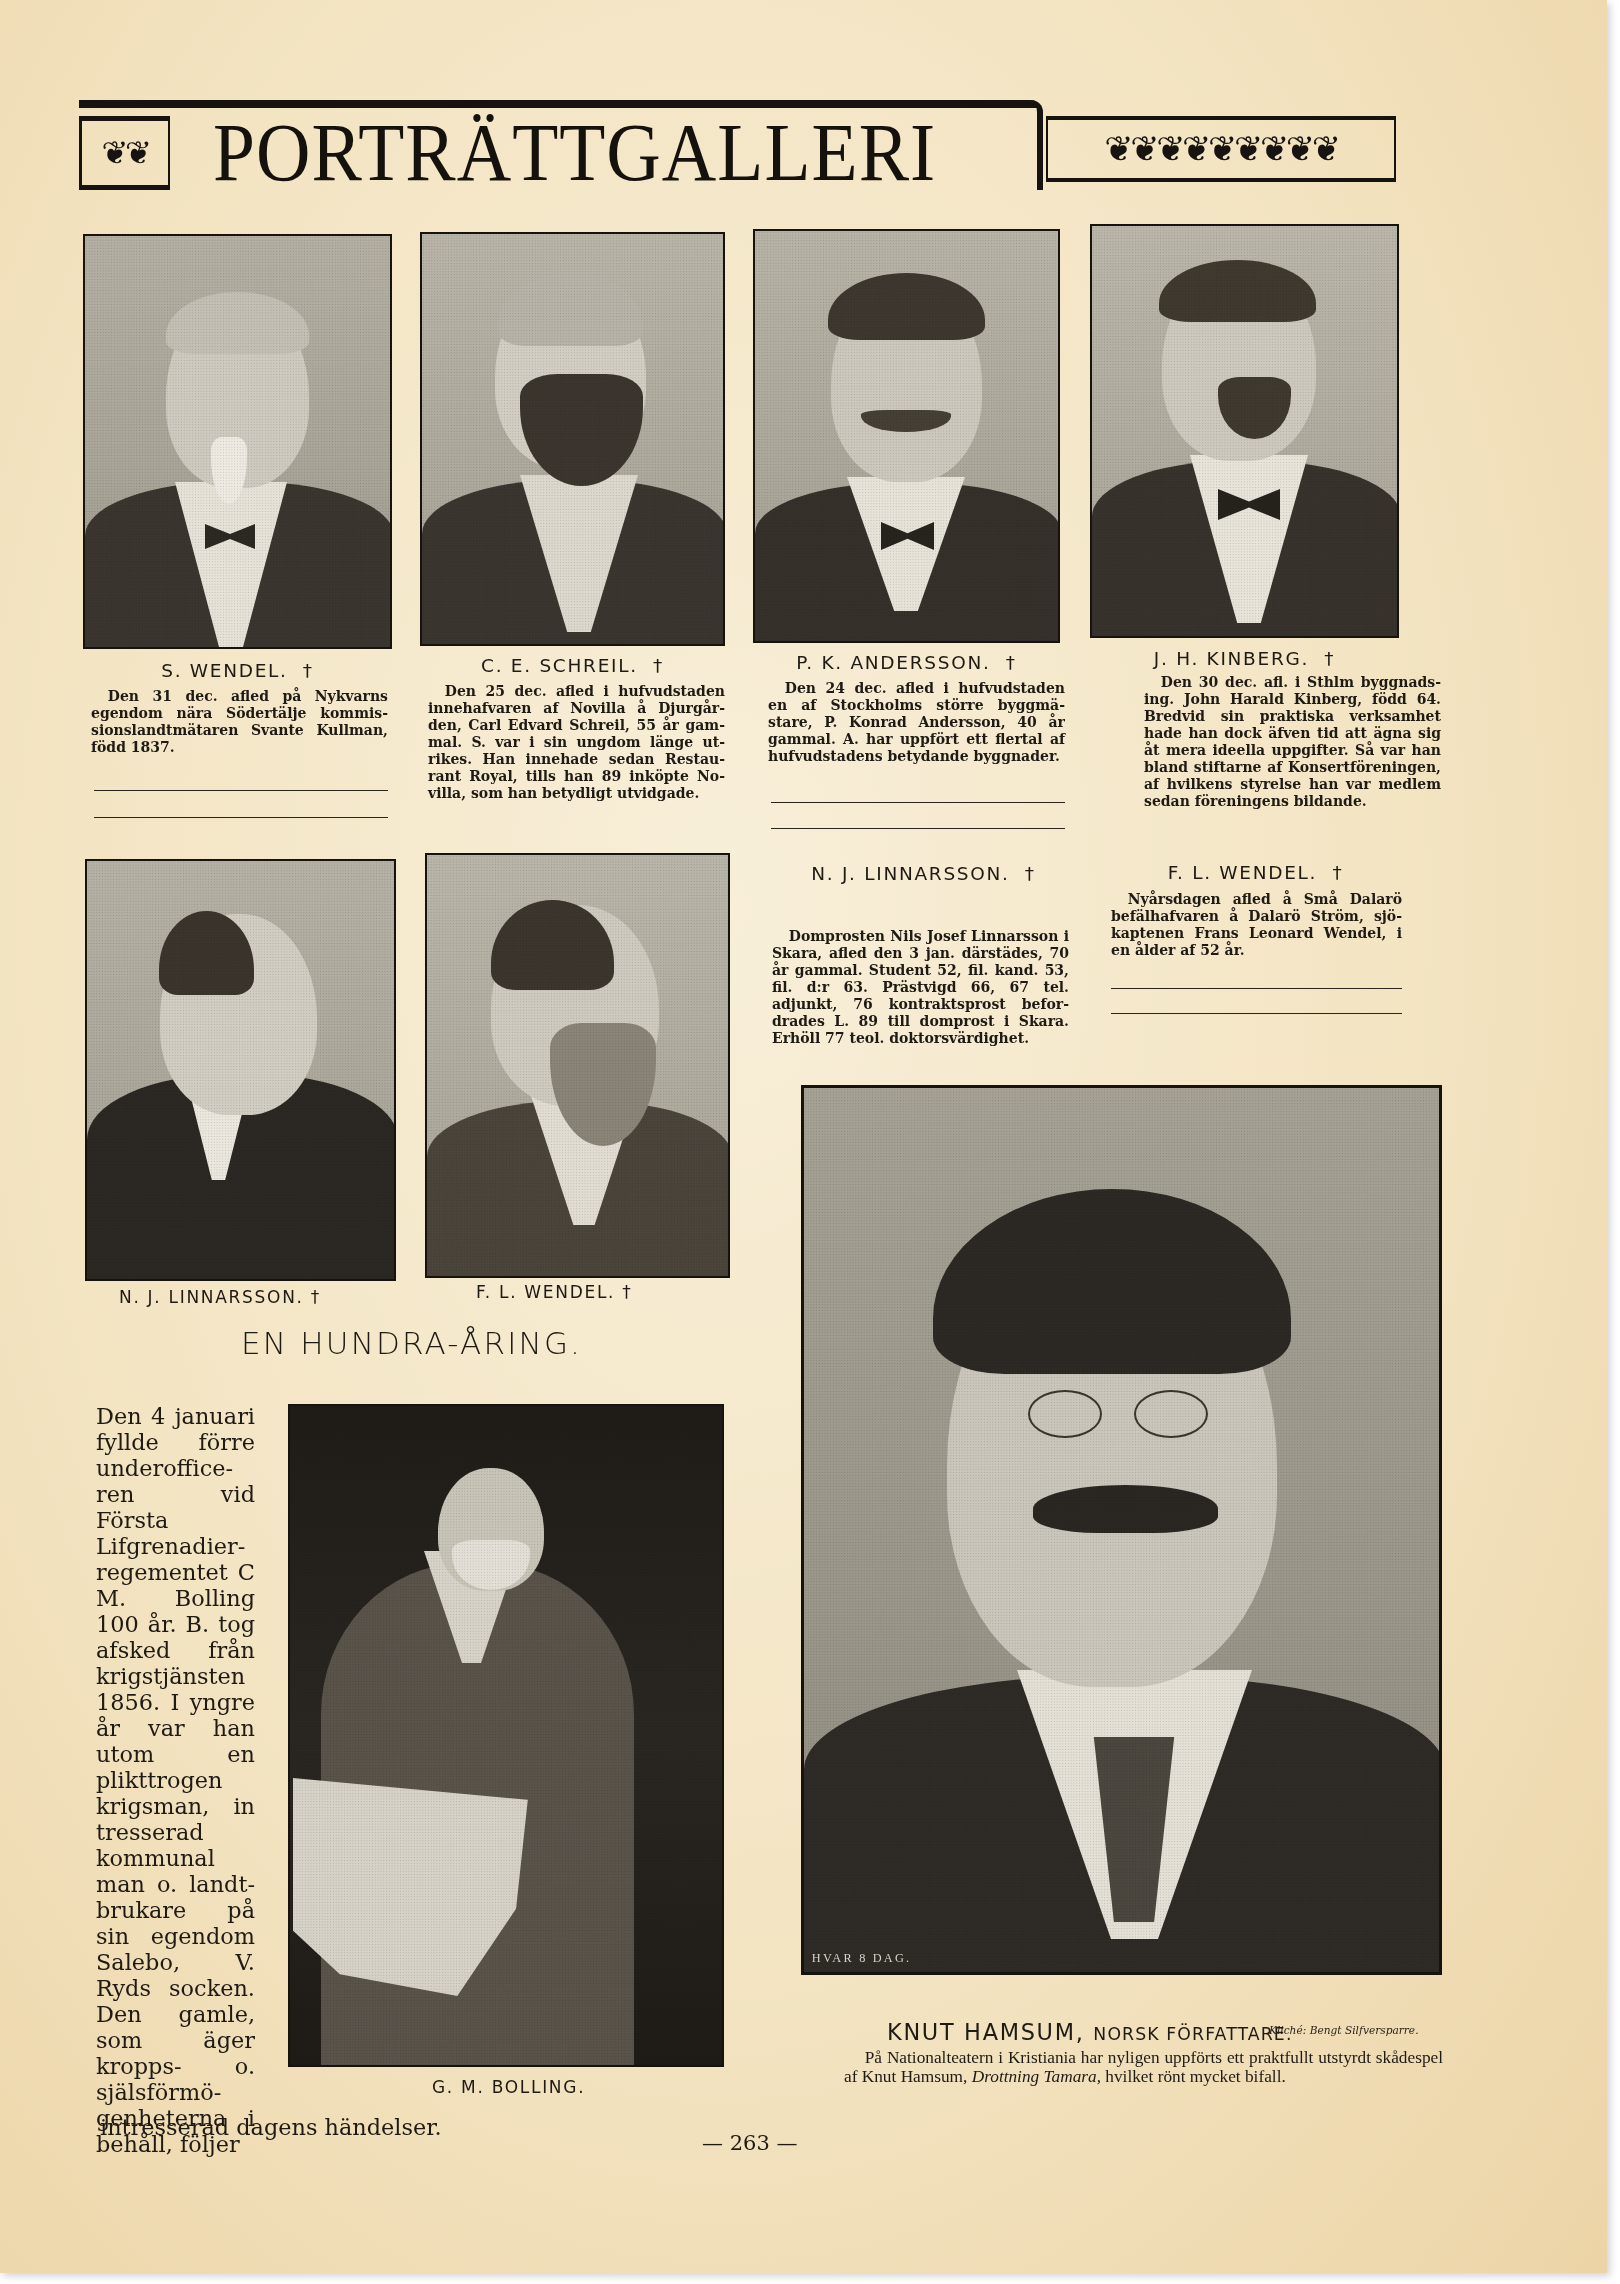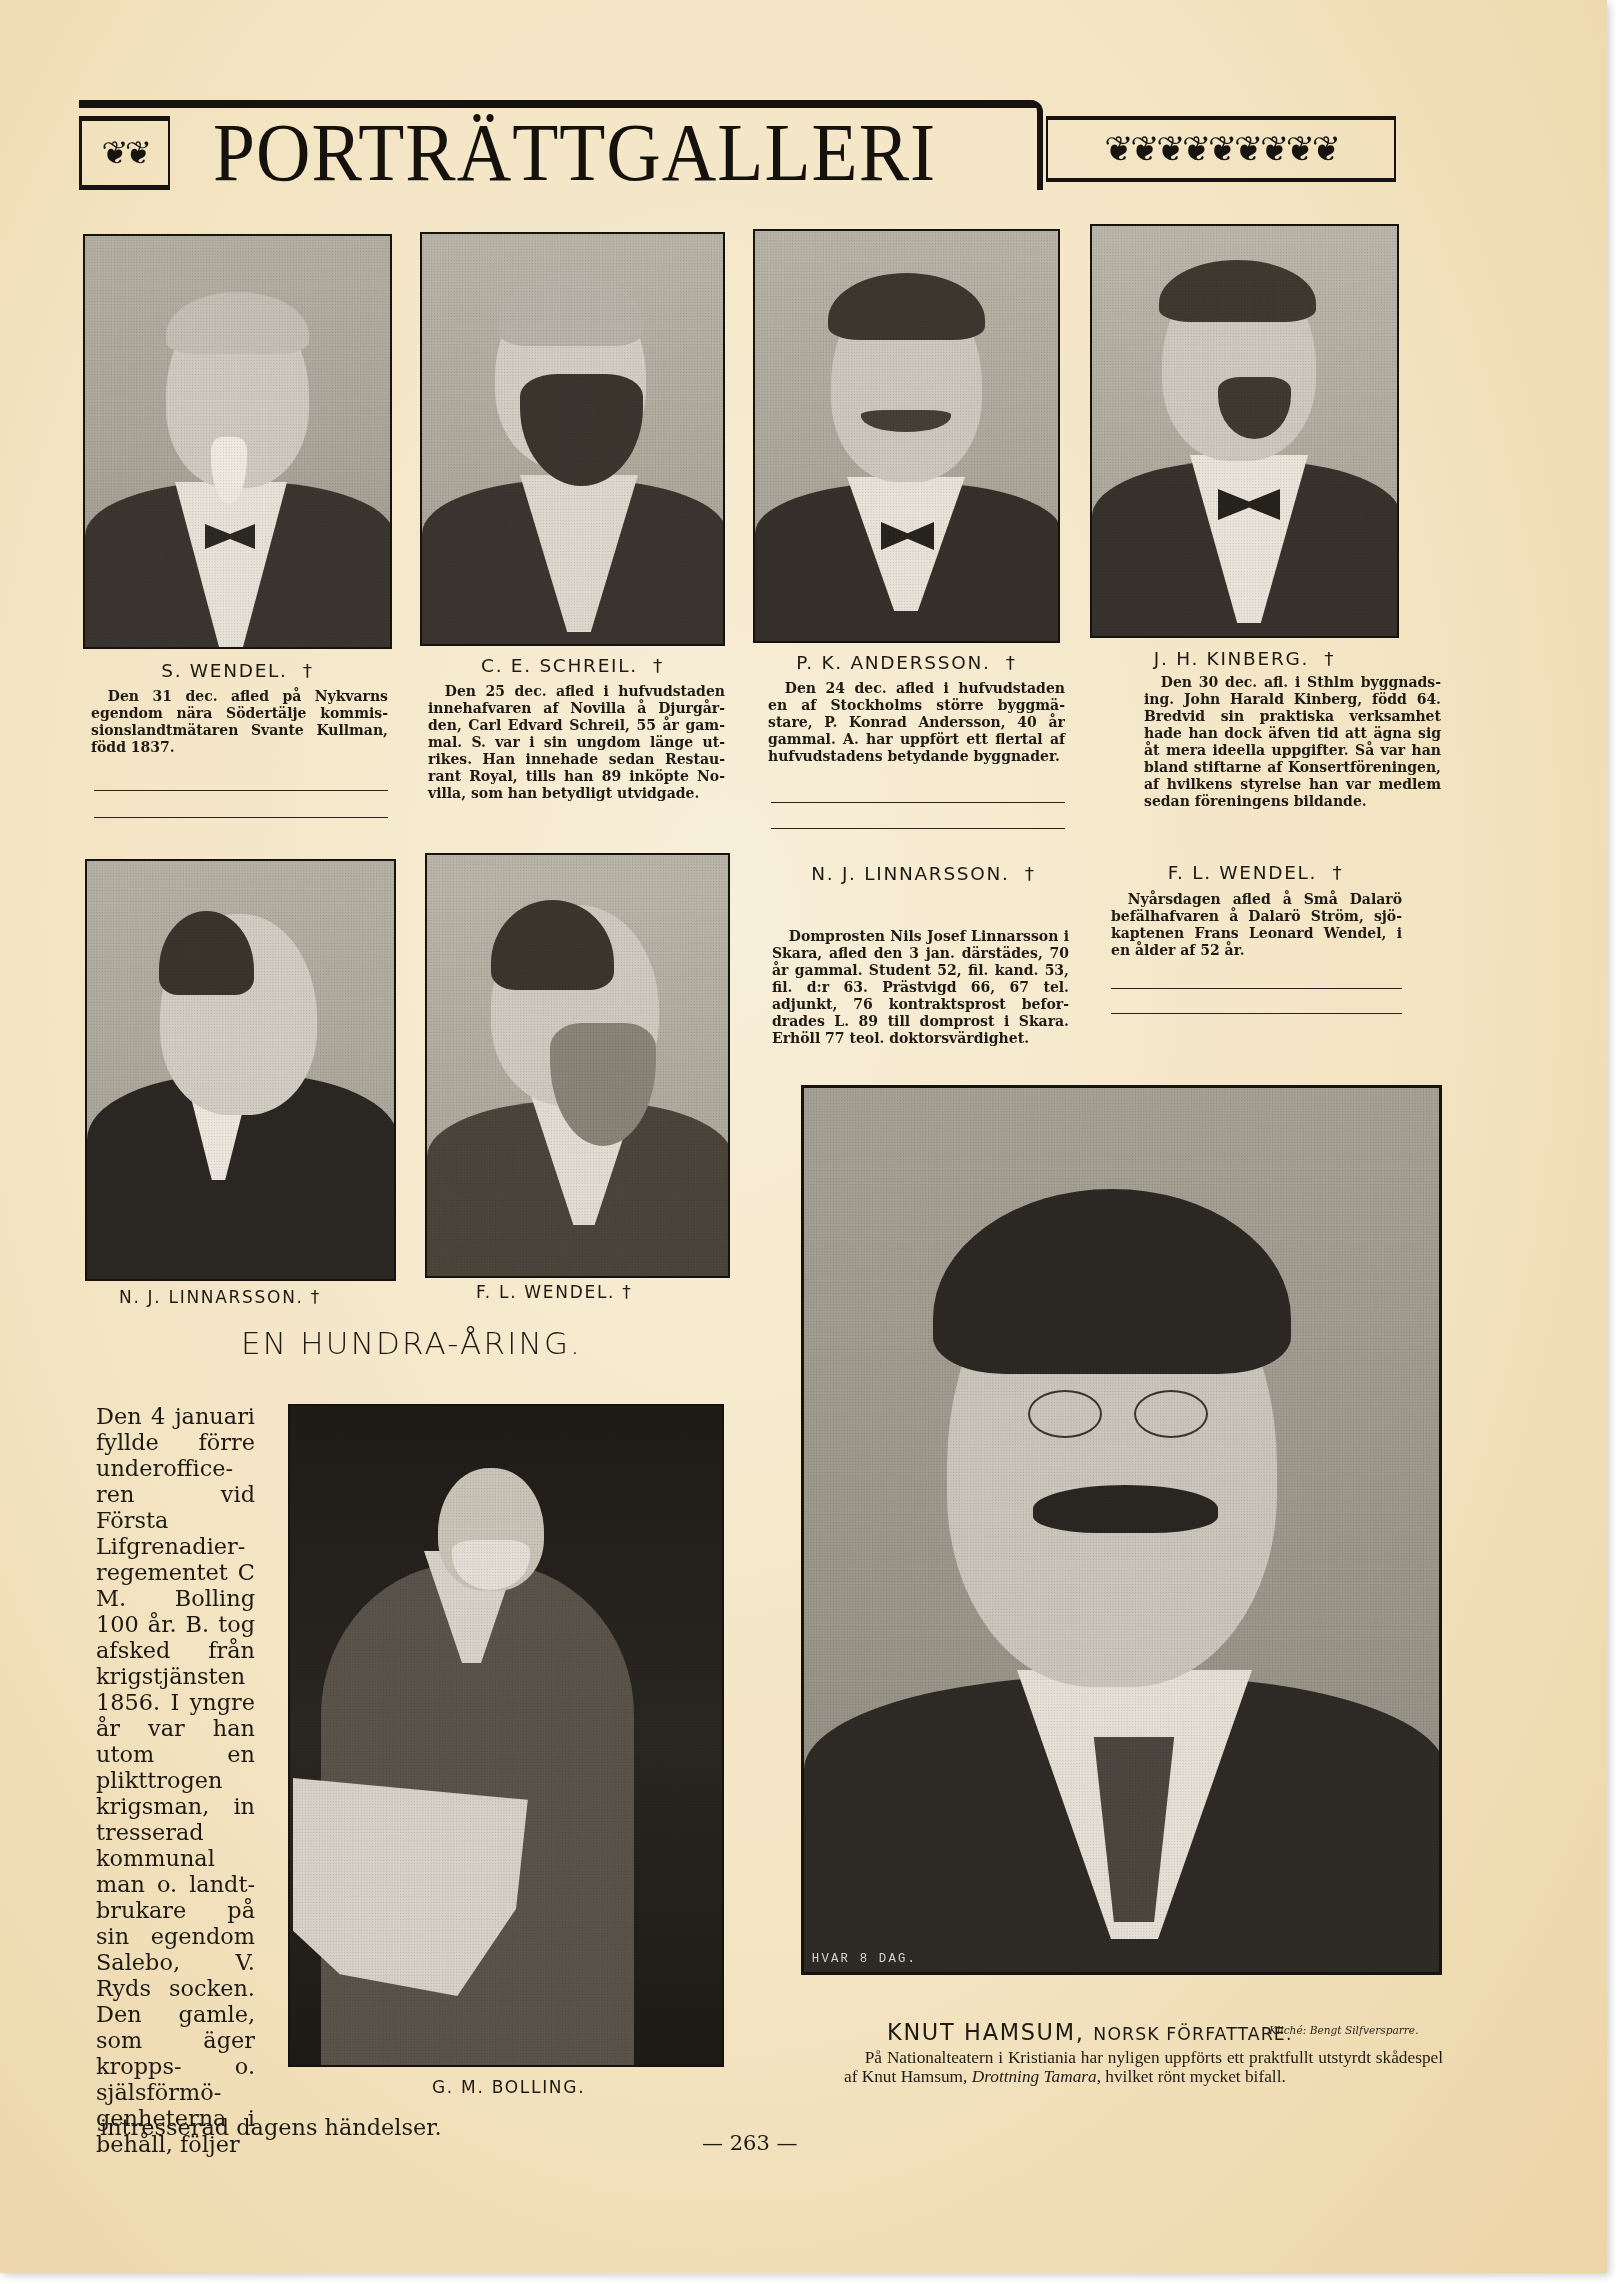--- a/index.html
+++ b/index.html
@@ -27,21 +27,21 @@
   
   .photo { position:absolute; box-sizing:border-box; border:2.8px solid #16130f; overflow:hidden; background:#a9a59a; }
   .photo .bg { position:absolute; inset:0; }
   .halftone { position:absolute; inset:0; background-image: radial-gradient(rgba(0,0,0,0.16) 0.6px, transparent 0.9px); background-size:2.8px 2.8px; mix-blend-mode: multiply; }
   .head { position:absolute; border-radius: 48% 48% 44% 44% / 52% 52% 42% 42%; }
   .hair { position:absolute; border-radius: 50% 50% 20% 20% / 70% 70% 20% 20%; }
   .coat { position:absolute; border-radius: 46% 46% 0 0 / 30% 30% 0 0; }
   .collar { position:absolute; clip-path: polygon(0 0, 100% 0, 60% 100%, 40% 100%); }
   .beard { position:absolute; border-radius: 30% 30% 50% 50% / 20% 20% 70% 70%; }
   .tie { position:absolute; clip-path: polygon(0 0, 50% 40%, 100% 0, 100% 100%, 50% 60%, 0 100%); }
-  .photo-credit { position:absolute; font-family:Liberation Mono, monospace; font-size:12.3px; letter-spacing:2.2px; color:#d9d4c8; }
+  .photo-credit { position:absolute; font-family:Liberation Serif, serif; font-size:12.3px; letter-spacing:2.2px; color:#d9d4c8; }
 
   
   .cap-name { position:absolute; text-align:center; font-family:"DejaVu Sans", sans-serif; font-size:18.5px; letter-spacing:1.7px; color:#1e1a14; white-space:nowrap; }
   .cap-body { position:absolute; font-family:"DejaVu Serif", serif; font-size:14px; line-height:17px; text-align:justify; text-indent:1.2em; color:#1e1a14; font-weight:bold; hyphens:manual; }
   .rule { position:absolute; height:1.1px; background:#2a241c; }
 
   .section-title { position:absolute; font-family:"DejaVu Sans", sans-serif; font-size:31px; letter-spacing:2.2px; color:#1e1a14; white-space:nowrap; font-weight:300; }
   .bolling-body { position:absolute; font-family:"DejaVu Serif", serif; font-size:22.4px; line-height:26px; color:#1e1a14; text-align:justify; hyphens:manual; }
   .bolling-tail { position:absolute; font-family:"DejaVu Serif", serif; font-size:22.4px; line-height:26px; color:#1e1a14; white-space:nowrap; }
   .caption-small { position:absolute; font-family:"DejaVu Sans", sans-serif; font-size:17px; letter-spacing:1.7px; color:#1e1a14; white-space:nowrap; }

